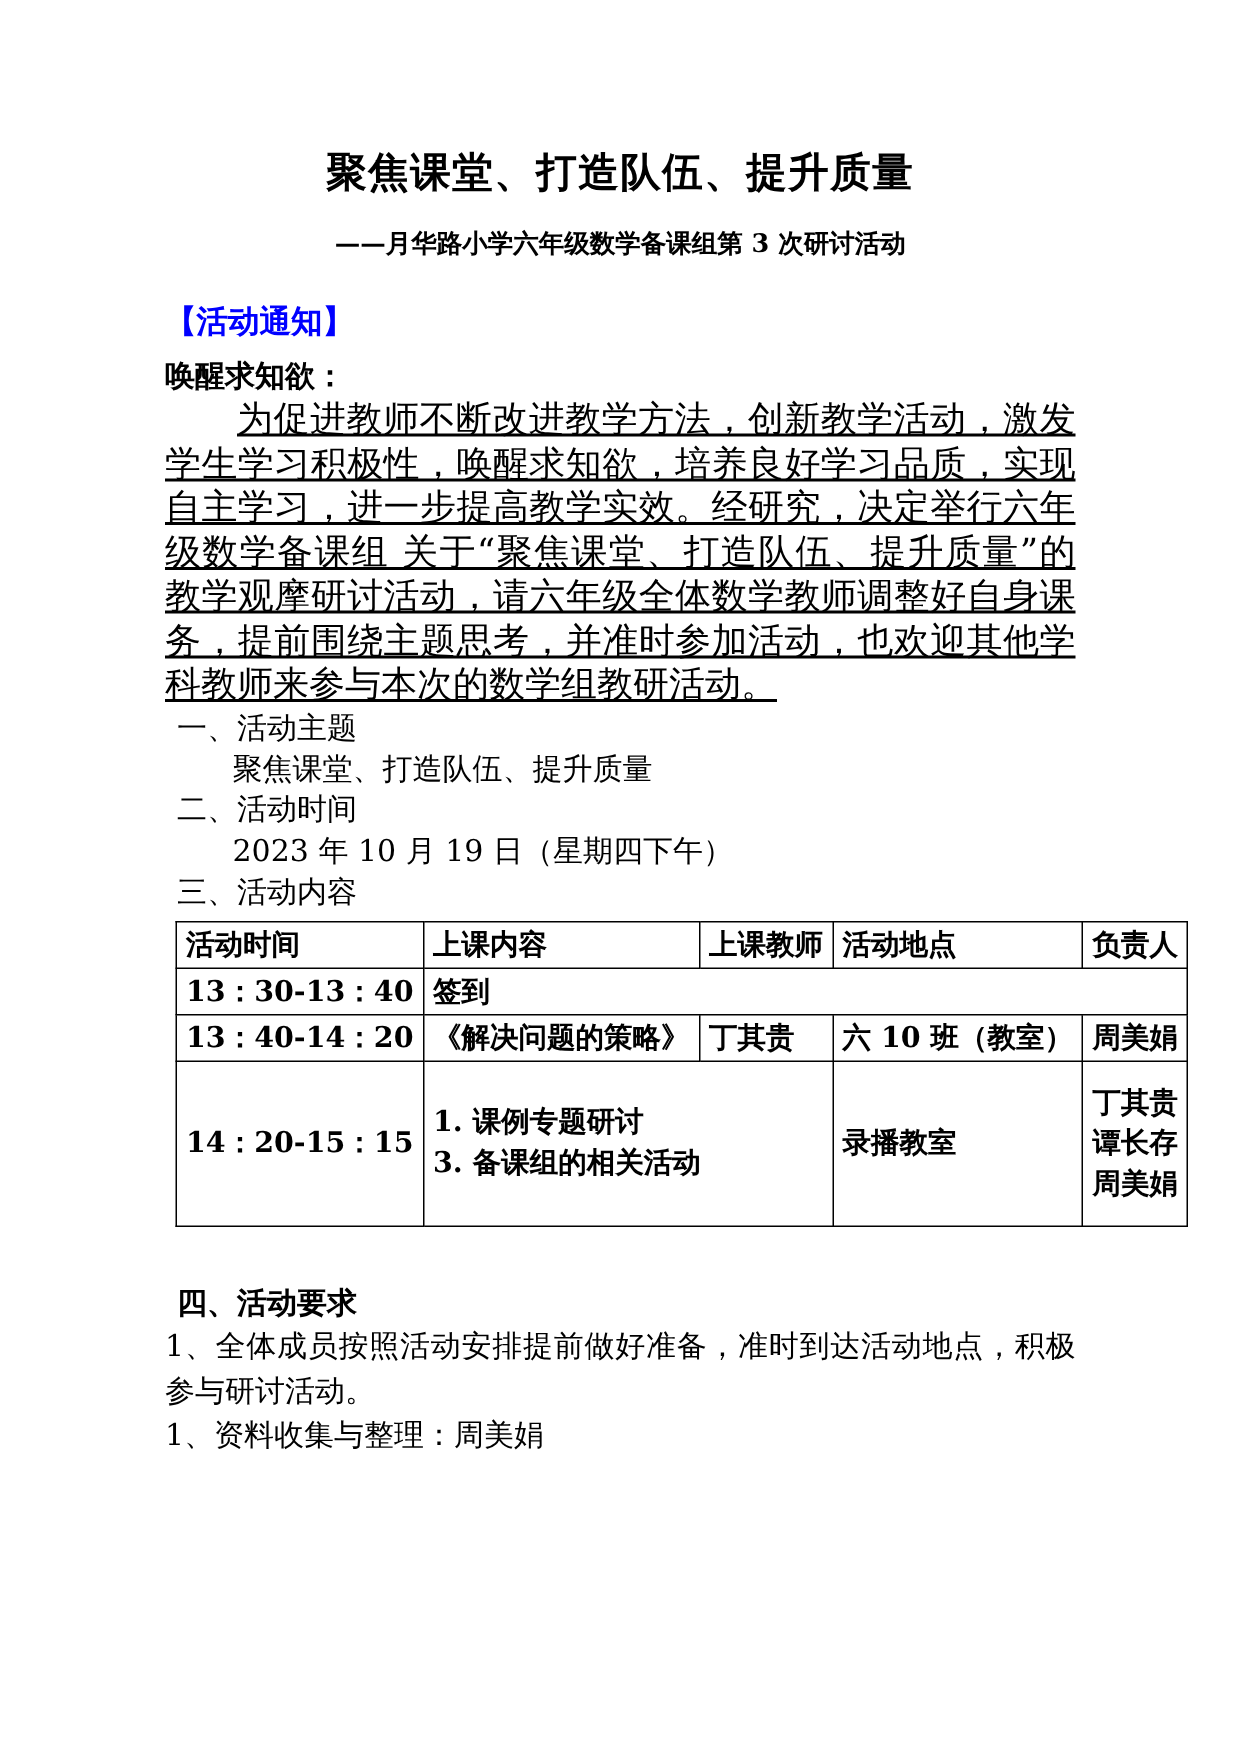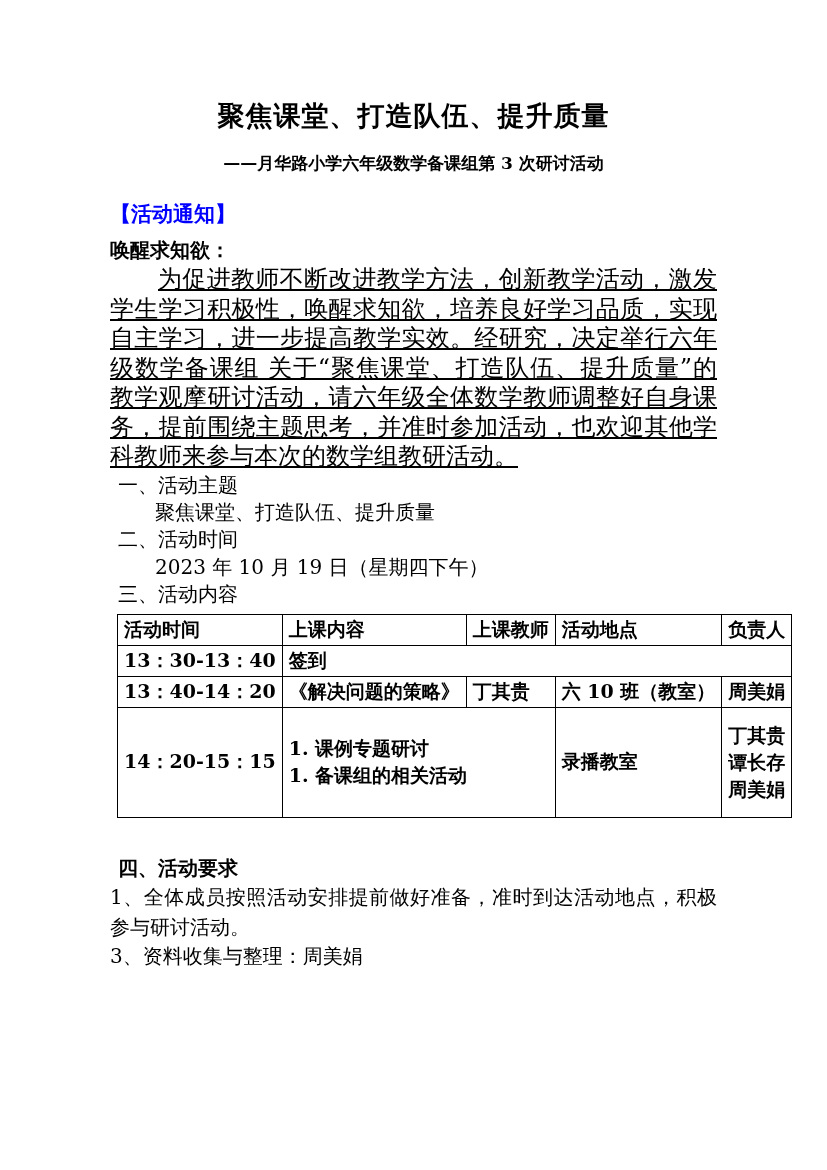--- a/index.html
+++ b/index.html
@@ -156,30 +156,30 @@
         <td>13：40-14：20</td>
         <td>《解决问题的策略》</td>
         <td class="center">丁其贵</td>
         <td>六 10 班（教室）</td>
         <td>周美娟</td>
       </tr>
       <tr class="row-3">
         <td>14：20-15：15</td>
         <td colspan="2" class="multi">
           <div class="cell-line">1. 课例专题研讨</div>
-          <div class="cell-line">1. 备课组的相关活动</div>
+          <div class="cell-line">3. 备课组的相关活动</div>
         </td>
         <td>录播教室</td>
         <td class="multi">
           <div class="cell-line">丁其贵</div>
           <div class="cell-line">谭长存</div>
           <div class="cell-line">周美娟</div>
         </td>
       </tr>
     </tbody>
       </table>
 
     <div class="req-heading">四、活动要求</div>
     <div class="req-item">1、全体成员按照活动安排提前做好准备，准时到达活动地点，积极参与研讨活动。</div>
-    <div class="req-item">3、资料收集与整理：周美娟</div>
+    <div class="req-item">1、资料收集与整理：周美娟</div>
 
   </div>
 </div>
 
 </body></html>

